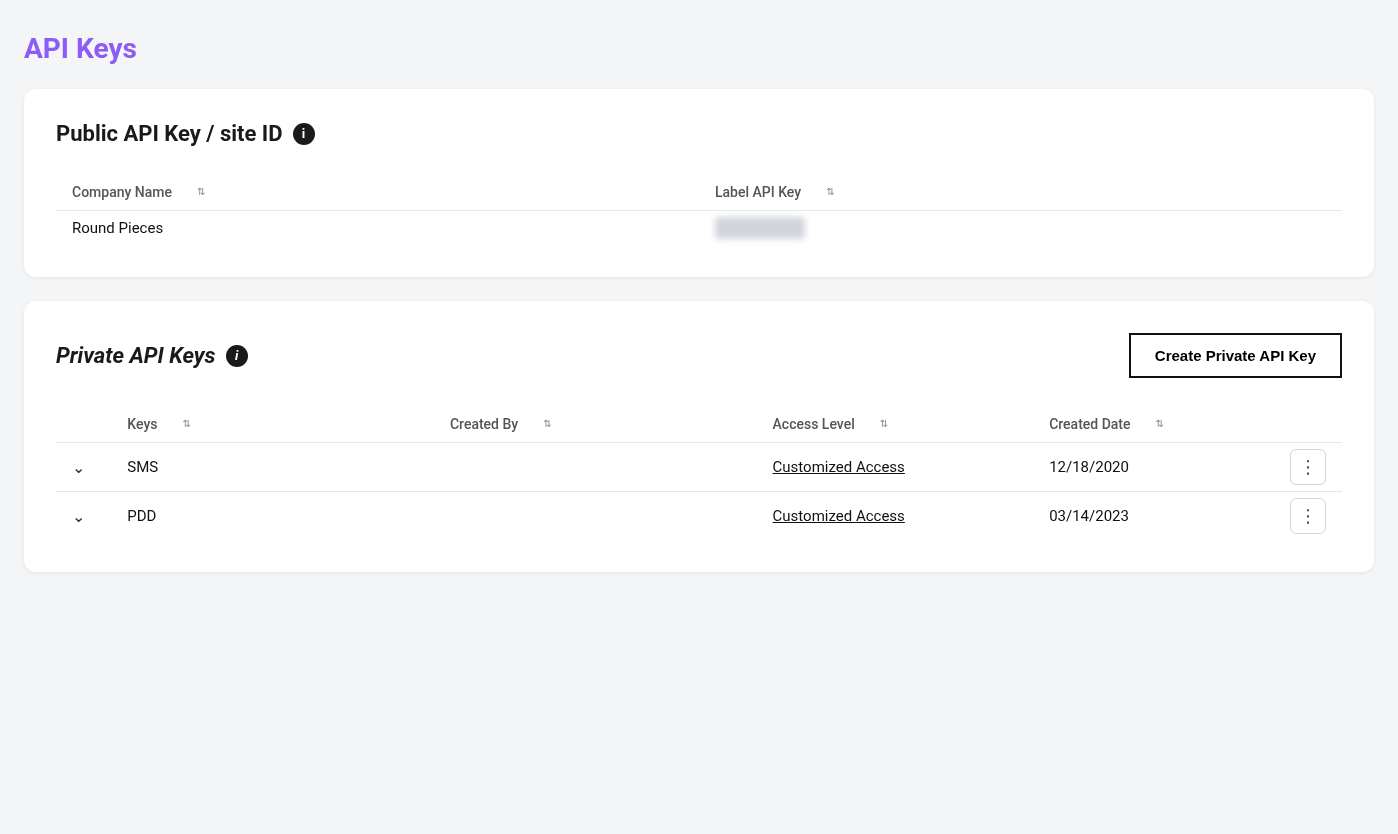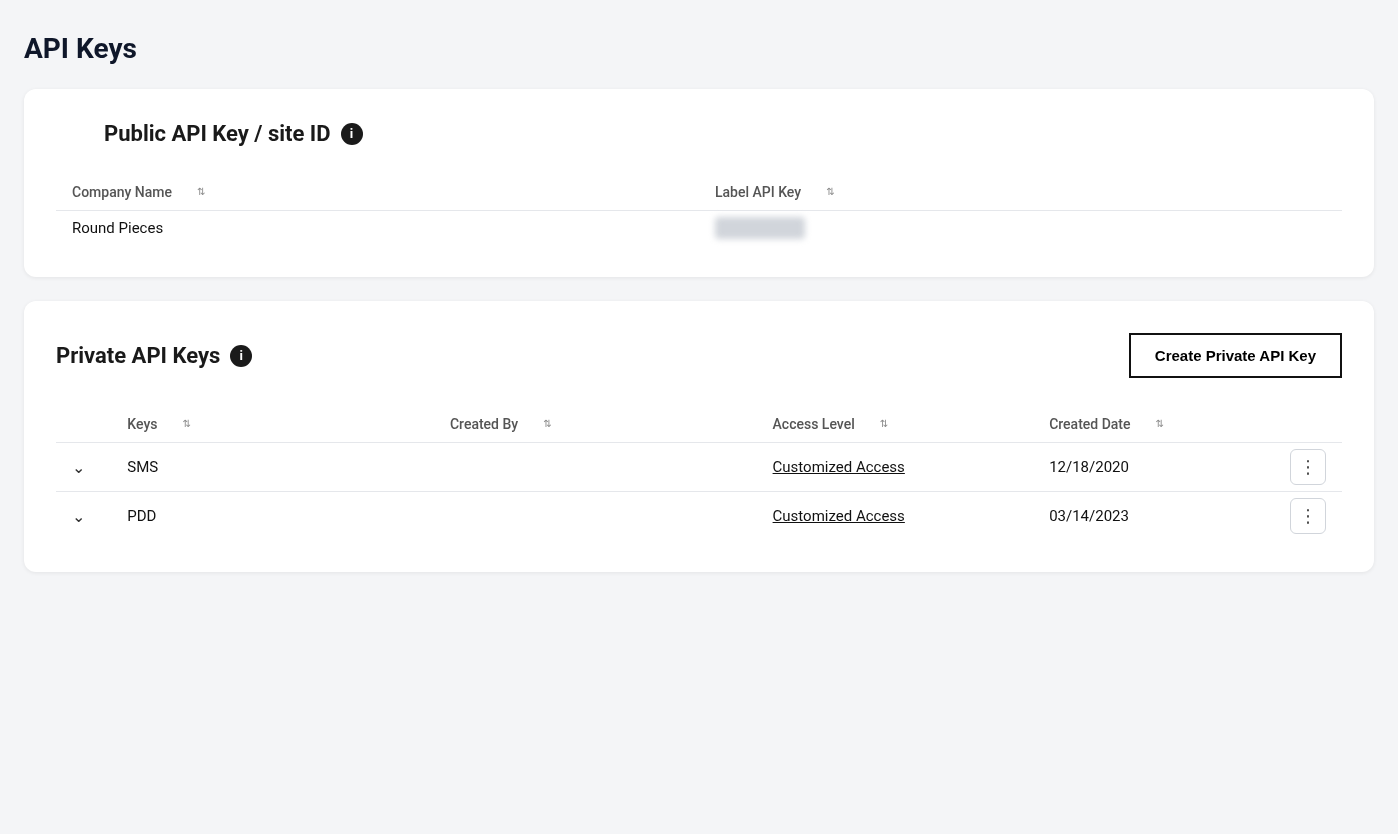--- a/index.html
+++ b/index.html
@@ -14,37 +14,36 @@
       color: #1a1a1a;
       width: 1398px;
       min-height: 834px;
       padding: 32px 24px;
     }
 
     .page-title {
       font-size: 28px;
       font-weight: 700;
       margin-bottom: 24px;
-      color: #0f172a;
+      color: #8b5cf6;
     }
 
     .card {
       background: #fff;
       border-radius: 12px;
       padding: 32px;
       margin-bottom: 24px;
       box-shadow: 0 1px 4px rgba(0,0,0,0.07);
     }
 
     .card-header {
       display: flex;
       align-items: center;
       gap: 10px;
       margin-bottom: 28px;
-      margin-left: 48px;
     }
 
     .card-title {
       font-size: 22px;
       font-weight: 700;
     }
 
     .info-icon {
       display: inline-flex;
       align-items: center;
@@ -129,20 +128,21 @@
       display: flex;
       align-items: center;
       justify-content: space-between;
       margin-bottom: 28px;
     }
 
     .private-header-left {
       display: flex;
       align-items: center;
       gap: 10px;
+      font-style: italic;
     }
 
     .create-btn {
       padding: 12px 24px;
       font-size: 15px;
       font-weight: 600;
       background: #fff;
       border: 2px solid #111;
       border-radius: 0;
       cursor: pointer;

